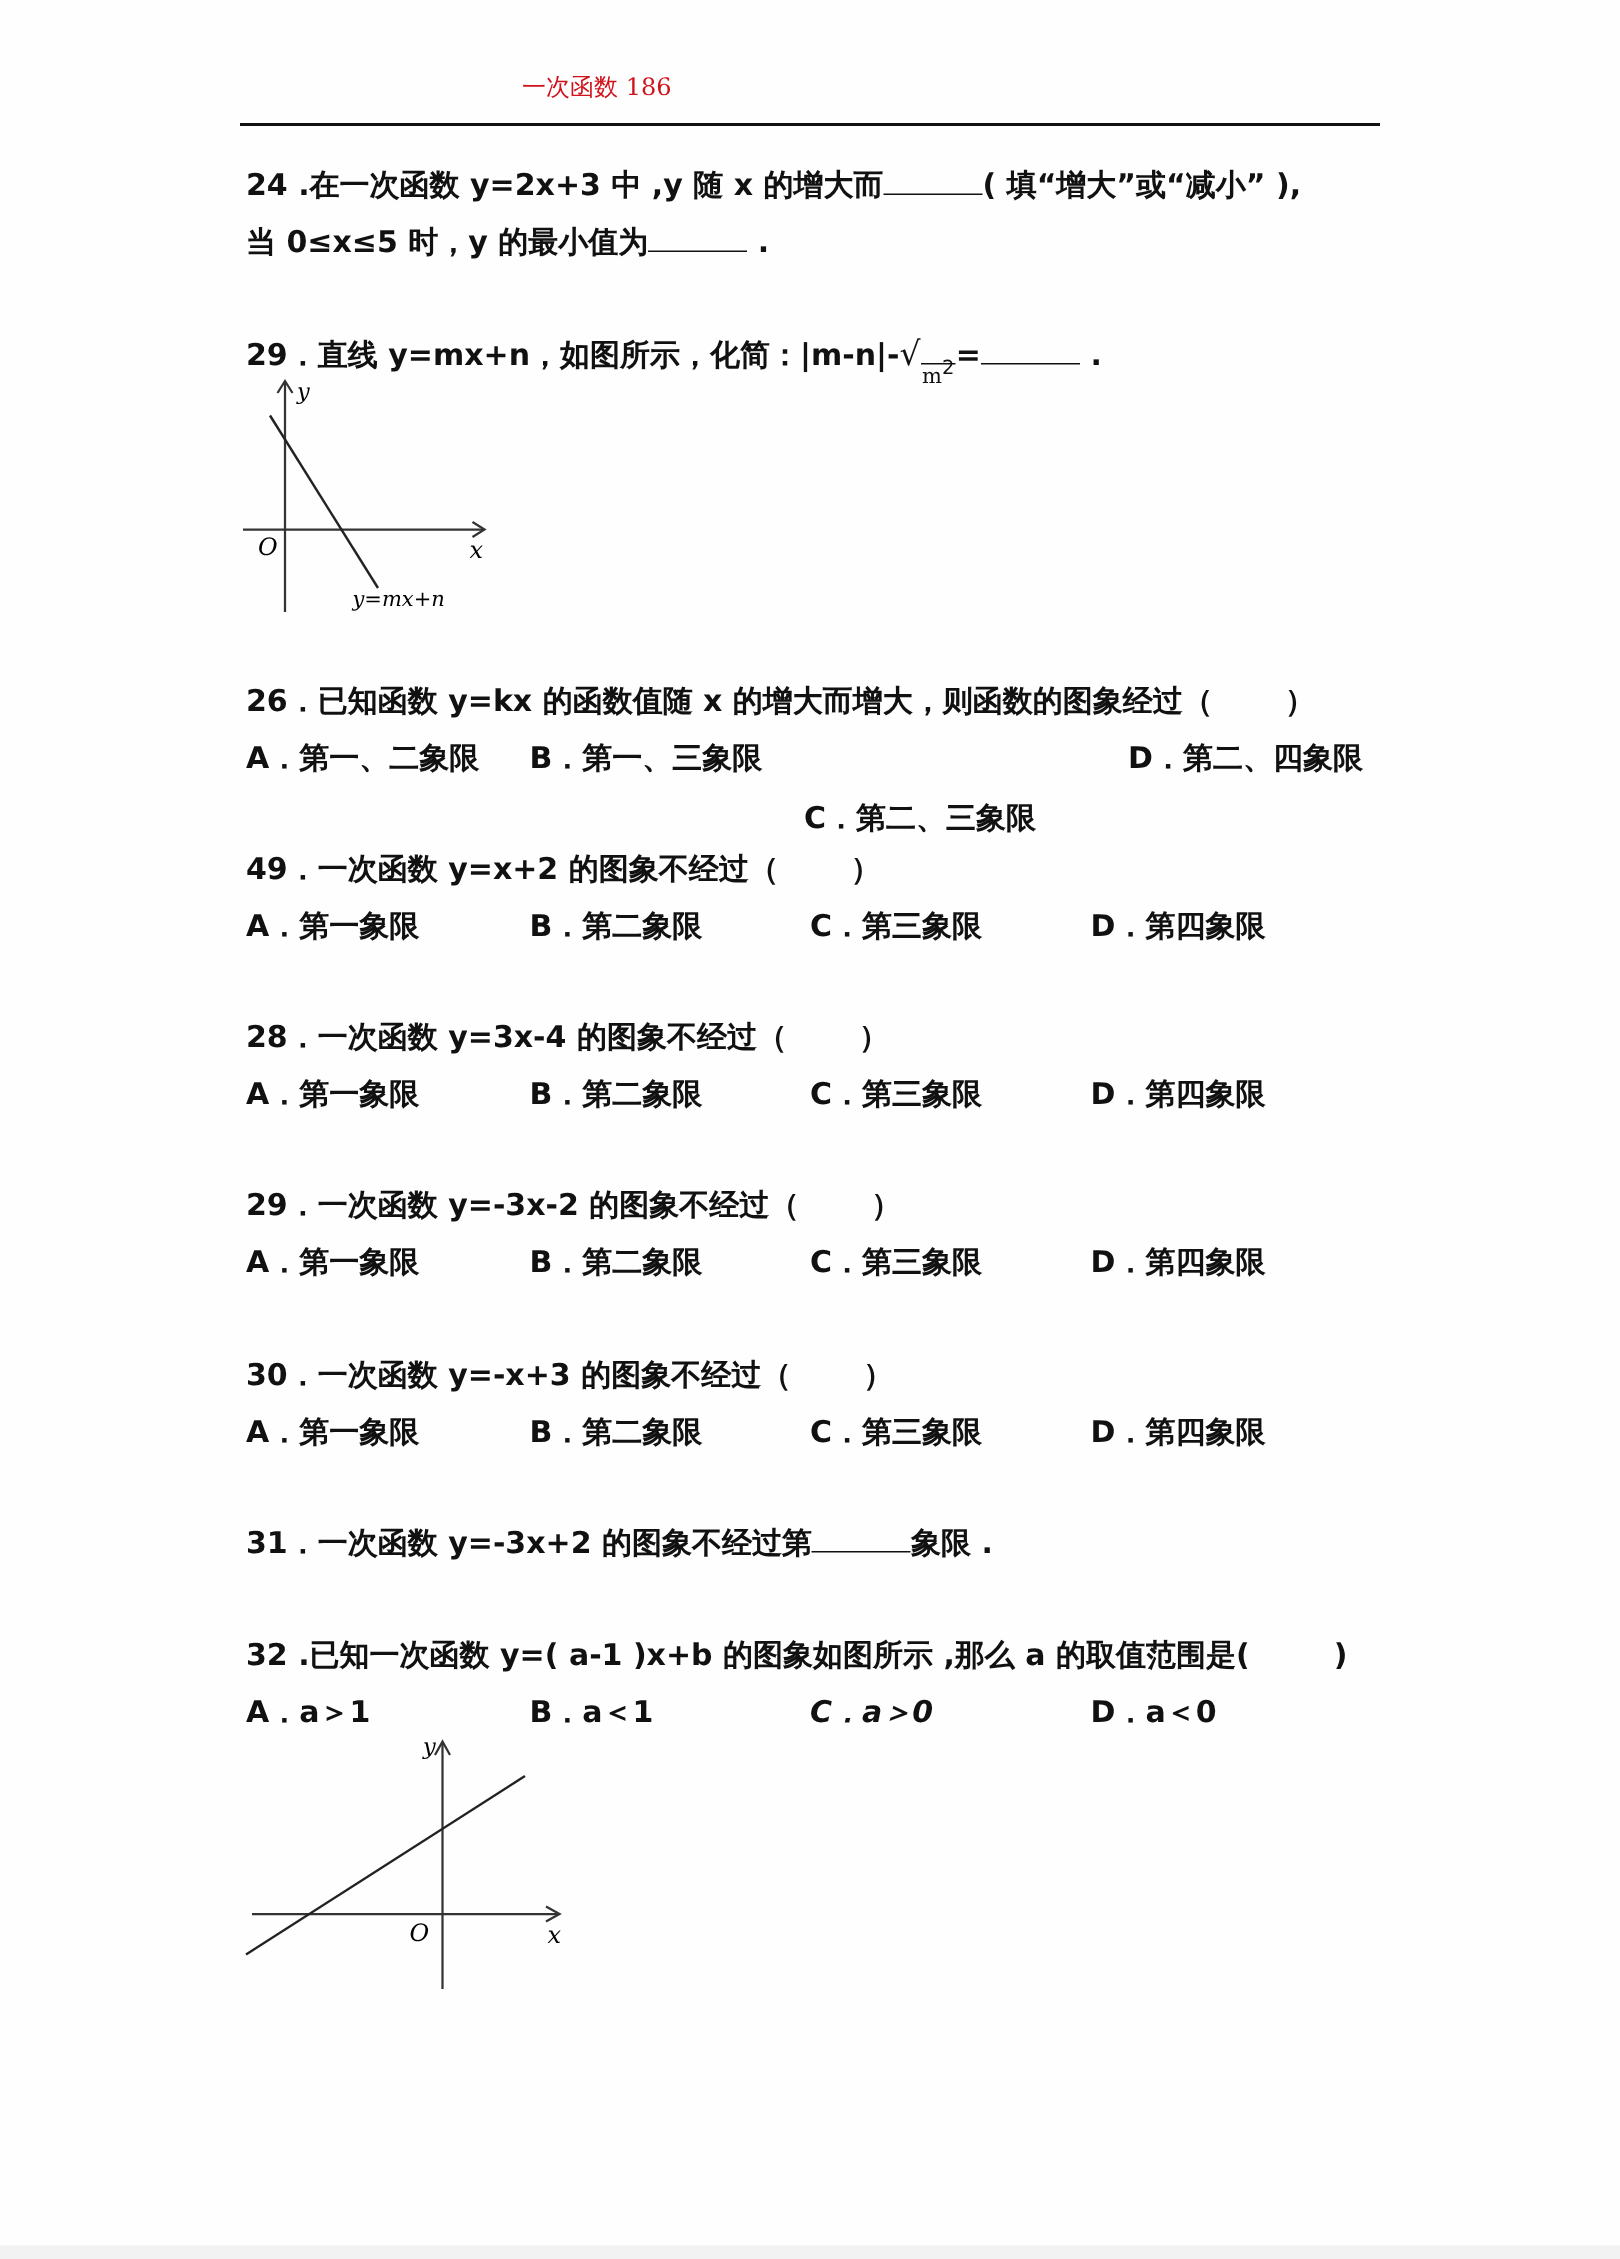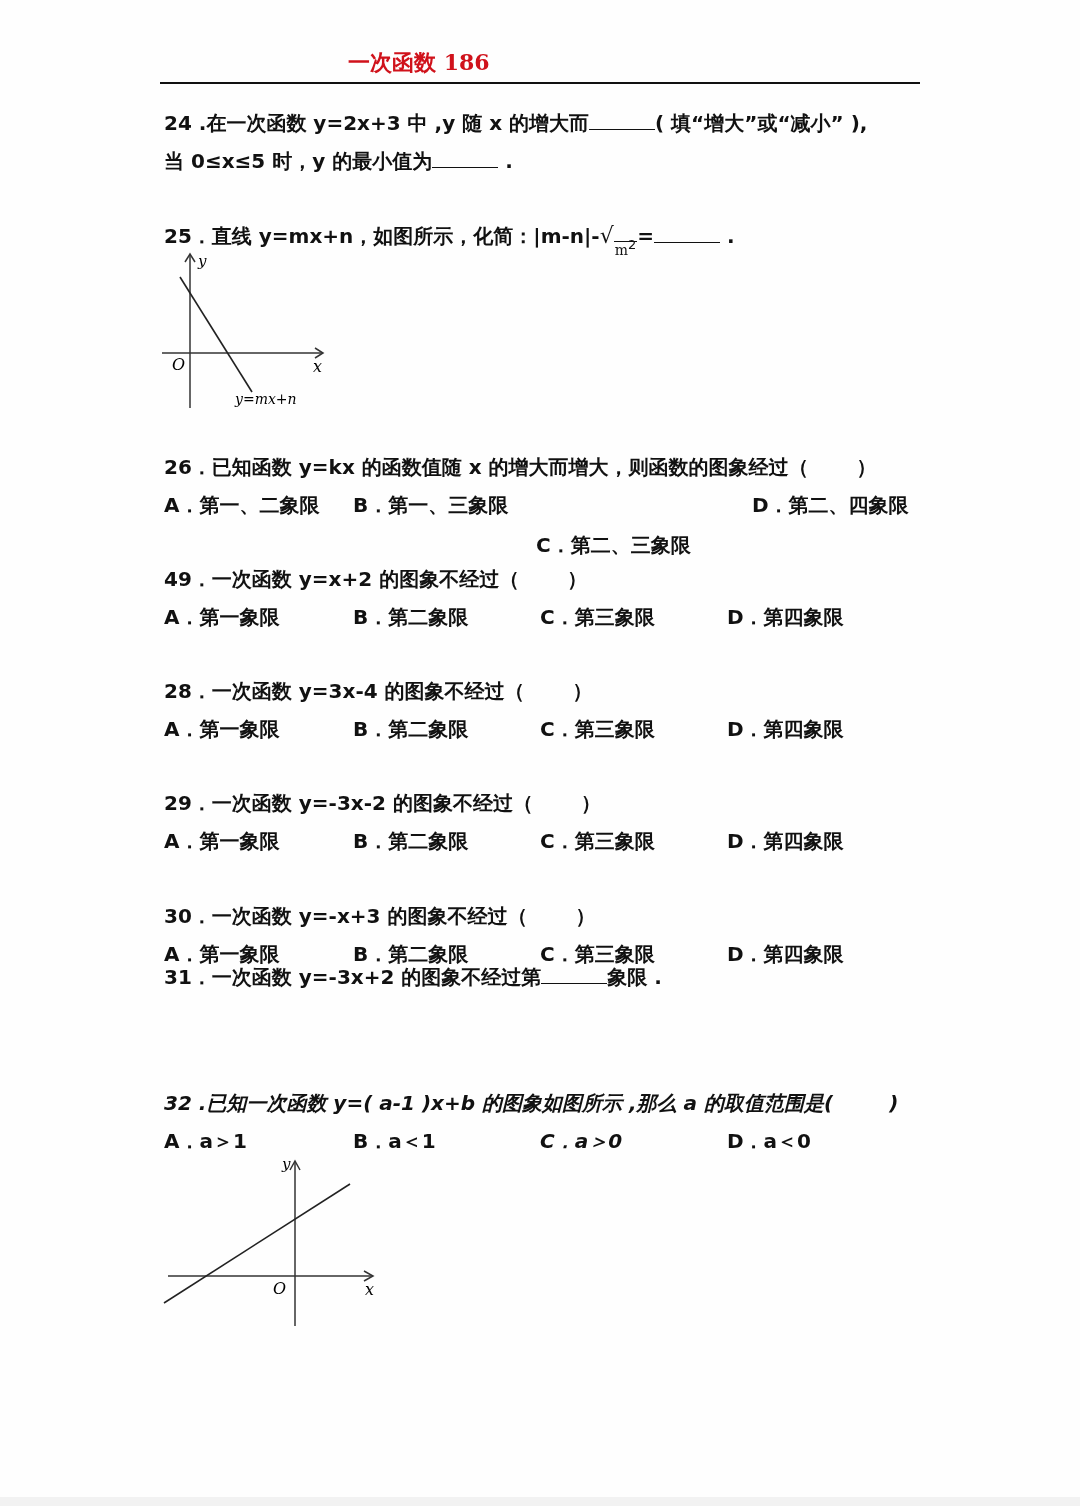--- a/index.html
+++ b/index.html
@@ -3,21 +3,21 @@
   <meta charset="utf-8">
   <style>
     html, body { margin: 0; padding: 0; }
     body {
       width: 1080px; height: 1506px; background: #fefefe; position: relative; overflow: hidden;
       font-family: "DejaVu Sans", sans-serif; color: #111;
     }
     .footer-strip { position: absolute; left: 0; top: 1497px; width: 1080px; height: 9px; background: #f2f2f2; }
     .title {
       position: absolute; left: 348px; top: 48px; font-family: "DejaVu Serif", serif;
-      font-weight: bold; font-size: 22px; color: #d0121b; letter-spacing: 0px;
+      font-weight: normal; font-size: 16px; color: #d0121b; letter-spacing: 0px;
     }
     .title-rule { position: absolute; left: 160px; top: 82px; width: 760px; height: 2px; background: #111; }
     .line {
       position: absolute; left: 164px; font-weight: bold; font-size: 20px; white-space: nowrap;
       letter-spacing: 0px;
     }
     .blank { display: inline-block; width: 66px; border-bottom: 1.5px solid #111; height: 16px; vertical-align: baseline; }
     .paren-gap { display: inline-block; width: 48px; }
     .opts { position: absolute; left: 164px; font-weight: bold; font-size: 20px; white-space: nowrap; }
     .opt { position: absolute; top: 0; white-space: nowrap; }
@@ -36,21 +36,21 @@
 <div class="title-rule"></div>
 
 <div class="line" style="top:110px;">
   <span>24 .在一次函数 y=2x+3 中 ,y 随 x 的增大而</span><span class="blank"></span><span>( 填“增大”或“减小” ),</span>
 </div>
 <div class="line" style="top:148px;">
   <span>当 0≤x≤5 时，y 的最小值为</span><span class="blank"></span><span> .</span>
 </div>
 
 <div class="line" style="top:223px;">
-  <span>25．直线 y=mx+n，如图所示，化简：|m-n|-</span><span class="sqrt"><span class="rad">√</span><span class="under"><span>m</span><sup>2</sup></span></span><span>=</span><span class="blank"></span><span> .</span>
+  <span>29．直线 y=mx+n，如图所示，化简：|m-n|-</span><span class="sqrt"><span class="rad">√</span><span class="under"><span>m</span><sup>2</sup></span></span><span>=</span><span class="blank"></span><span> .</span>
 </div>
 <svg style="position:absolute; left:160px; top:250px;" width="175" height="160">
   <line x1="2" y1="103" x2="162" y2="103" stroke="#333" stroke-width="1.5"></line>
   <polyline points="155,98 163,103 155,108" fill="none" stroke="#333" stroke-width="1.5"></polyline>
   <line x1="30" y1="158" x2="30" y2="5" stroke="#333" stroke-width="1.5"></line>
   <polyline points="25,12 30,4 35,12" fill="none" stroke="#333" stroke-width="1.5"></polyline>
   <line x1="20" y1="27" x2="92" y2="142" stroke="#222" stroke-width="1.6"></line>
   <text x="38" y="16" font-size="15">y</text>
   <text x="12" y="120" font-size="16">O</text>
   <text x="153" y="122" font-size="16">x</text>
@@ -100,25 +100,25 @@
 <div class="line" style="top:903px;">
   <span>30．一次函数 y=-x+3 的图象不经过（</span><span class="paren-gap"></span><span>）</span>
 </div>
 <div class="opts" style="top:941px;">
   <span class="opt" style="left:0;">A．第一象限</span>
   <span class="opt" style="left:189px;">B．第二象限</span>
   <span class="opt" style="left:376px;">C．第三象限</span>
   <span class="opt" style="left:563px;">D．第四象限</span>
 </div>
 
-<div class="line" style="top:964px;">
+<div class="line" style="top:1015px;">
   <span>31．一次函数 y=-3x+2 的图象不经过第</span><span class="blank"></span><span>象限 .</span>
 </div>
 
-<div class="line" style="top:1090px;font-style:italic;">
+<div class="line" style="top:1090px;">
   <span>32 .已知一次函数 y=( a-1 )x+b 的图象如图所示 ,那么 a 的取值范围是(</span><span class="paren-gap" style="width:56px;"></span><span>)</span>
 </div>
 <div class="opts" style="top:1128px;">
   <span class="opt" style="left:0;">A．a＞1</span>
   <span class="opt" style="left:189px;">B．a＜1</span>
   <span class="opt" style="left:376px;font-style:italic;">C．a＞0</span>
   <span class="opt" style="left:563px;">D．a＜0</span>
 </div>
 <svg style="position:absolute; left:160px; top:1152px;" width="225" height="180">
   <line x1="8" y1="124" x2="212" y2="124" stroke="#333" stroke-width="1.5"></line>

